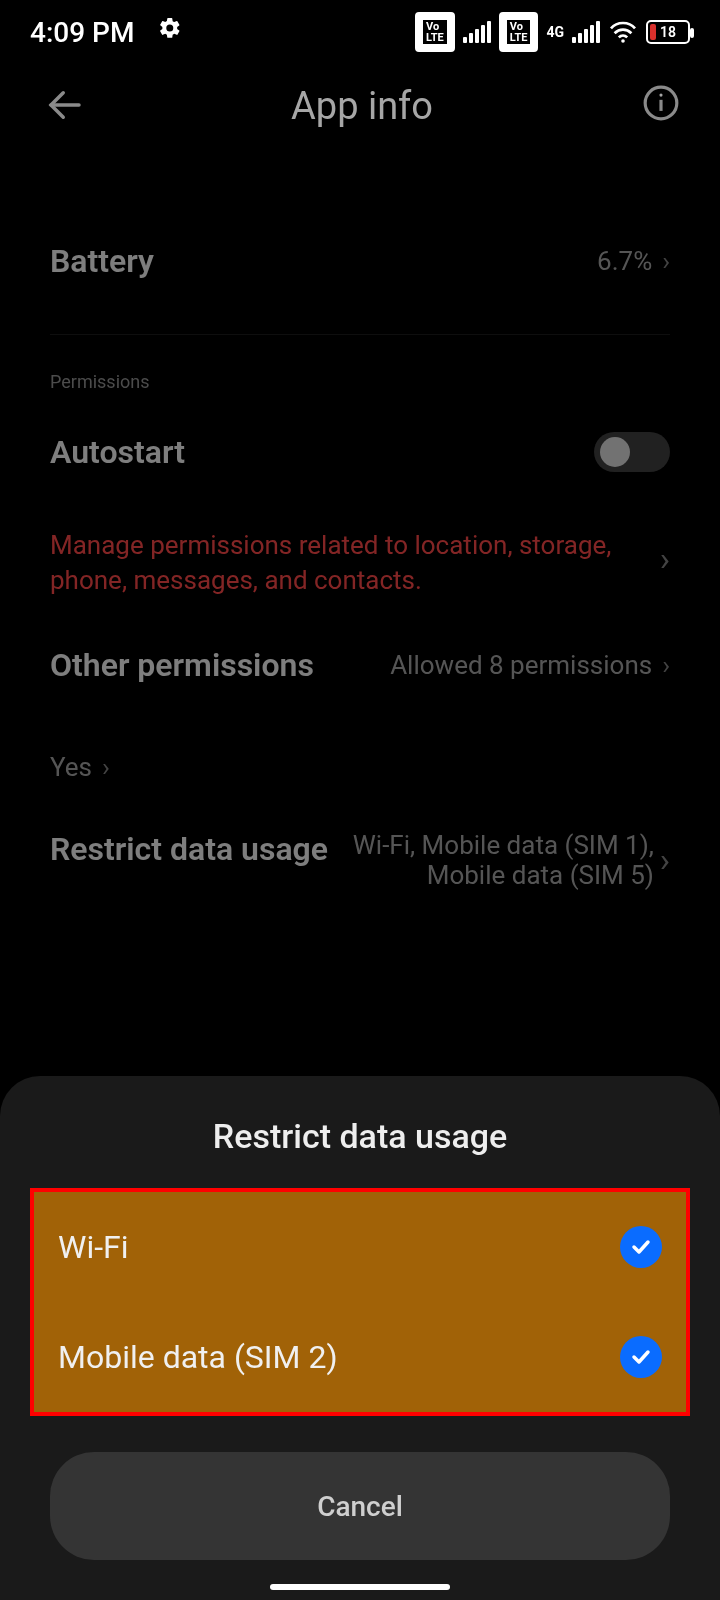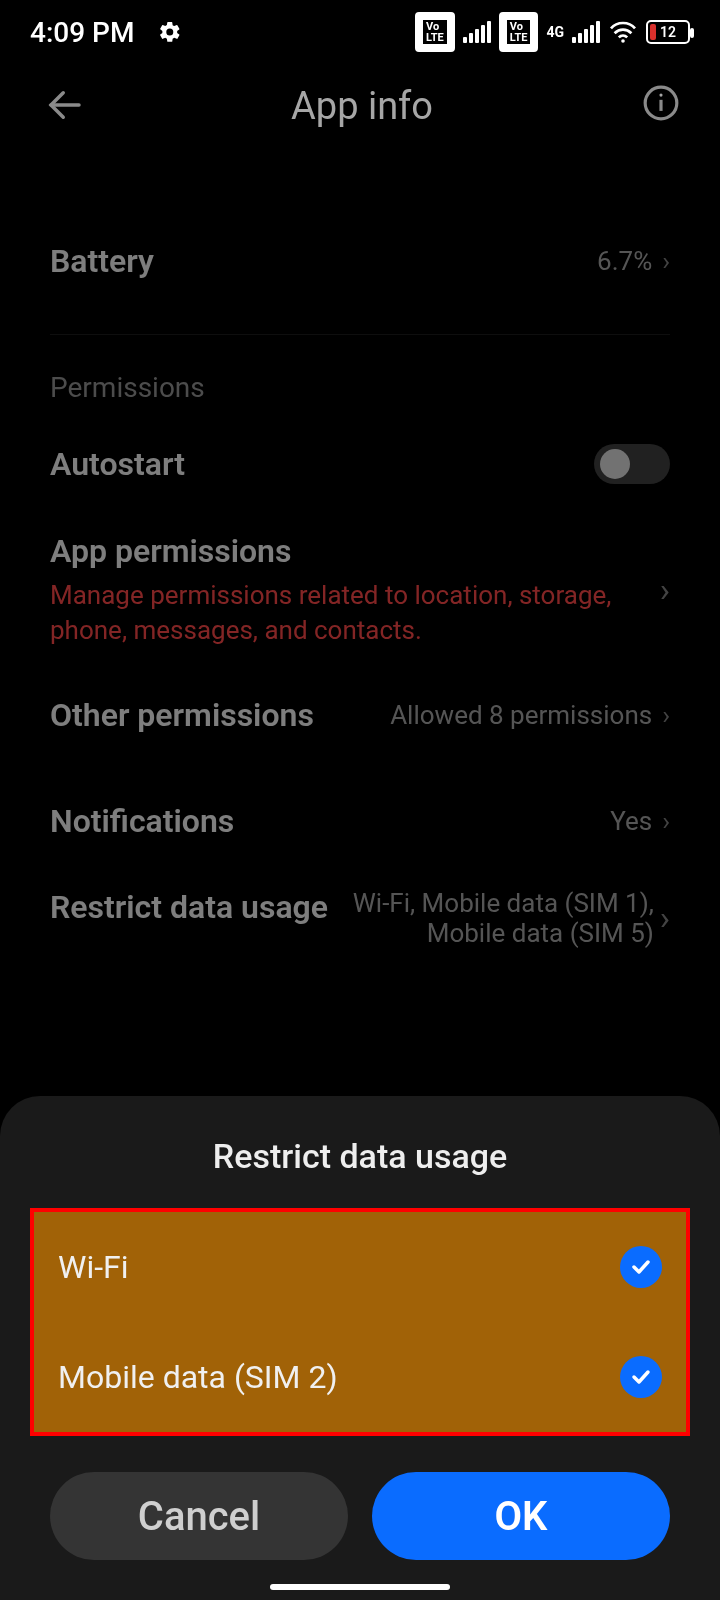--- a/index.html
+++ b/index.html
@@ -1,21 +1,21 @@
 <!DOCTYPE html>
 <html><head>
 <meta charset="utf-8">
 <style>
   * { box-sizing: border-box; margin: 0; padding: 0; }
   html, body { width: 720px; height: 1600px; background: #000; color: #fff; font-family: -apple-system, Roboto, "Segoe UI", sans-serif; overflow: hidden; }
   .screen { width: 720px; height: 1600px; position: relative; background: #000; }
 
   
   .status-bar { display: flex; justify-content: space-between; align-items: center; padding: 12px 30px 10px 30px; font-size: 28px; font-weight: 500; }
-  .status-left { display: flex; align-items: center; gap: 24px; }
+  .status-left { display: flex; gap: 24px; }
   .status-right { display: flex; align-items: center; gap: 8px; }
   .gear-icon svg { display:block; }
   .lte-box { font-size: 11px; font-weight: 700; border: 8px solid #ffffff; border-radius: 4px; padding: 1px 3px; line-height: 1; }
   .signal-bars { display: flex; align-items: flex-end; gap: 2px; height: 22px; }
   .signal-bars span { width: 4px; background: #fff; border-radius: 1px; }
   .signal-bars span:nth-child(1){height:6px;} .signal-bars span:nth-child(2){height:10px;}
   .signal-bars span:nth-child(3){height:14px;} .signal-bars span:nth-child(4){height:18px;}
   .signal-bars span:nth-child(5){height:22px;}
   .net-4g { font-size: 14px; font-weight: 700; line-height:1; }
   .wifi-icon, .batt-icon { display:flex; align-items:center; }
@@ -32,37 +32,37 @@
   .dim svg { stroke:#8a8a8a; }
 
   
   .content { padding: 60px 50px 0 50px; opacity: .55; }
   .row { display:flex; align-items:center; justify-content:space-between; padding: 24px 0; }
   .row .label { font-size: 32px; font-weight: 600; color: #e6e6e6; }
   .row .value { font-size: 26px; color: #9c9c9c; display:flex; align-items:center; gap:10px; }
   .row .desc { font-size: 26px; color: #ef4444; margin-top:8px; line-height:1.35; }
   .chev { color:#7a7a7a; }
   .divider { border-top:1px solid #1a1a1a; margin: 30px 0 20px 0; }
-  .section-header { font-size:28px; color:#8a8a8a; padding: 16px 0; }
+  .section-header { font-size:18px; color:#8a8a8a; padding: 16px 0; }
   .toggle { width:76px; height:40px; background:#3c3c3c; border-radius:20px; position:relative; }
   .toggle .knob { width:30px; height:30px; background:#d0d0d0; border-radius:50%; position:absolute; top:5px; left:6px; }
   .item-col { display:flex; flex-direction:column; flex:1; padding-right:20px;}
   .row.multiline { align-items:flex-start; }
   .row.multiline .value { text-align:right; max-width: 320px; }
 
   
   .sheet { position:absolute; left:0; right:0; bottom:0; background:#1a1a1a; border-top-left-radius:40px; border-top-right-radius:40px; padding-bottom: 30px;}
   .sheet-title { text-align:center; font-size:34px; font-weight:500; padding: 40px 0 32px 0; color:#eee;}
   .option-list { background:#a16207; border-radius: 0; border: 4px solid #ff0000; margin: 0 30px; }
   .option { display:flex; align-items:center; justify-content:space-between; padding: 34px 24px; }
   .option .olabel { font-size:32px; color:#f0f0f0; }
   .check { width:42px; height:42px; background:#0a6cff; border-radius:50%; display:flex; align-items:center; justify-content:center;}
   .check svg { display:block; }
   .buttons { display:flex; gap:24px; padding: 36px 50px 10px 50px; }
-  .btn { flex:1; height:88px; border-radius:44px; display:flex; align-items:center; justify-content:center; font-size:40px; font-weight:500; }
+  .btn { flex:1; height:108px; border-radius:44px; display:flex; align-items:center; justify-content:center; font-size:28px; font-weight:500; }
   .btn.cancel { background:#343434; color:#cfcfcf; }
   .btn.ok { background:#0a6cff; color:#fff; font-weight:600; }
 
   .nav-indicator { position:absolute; bottom:10px; left:50%; transform:translateX(-50%); width:180px; height:6px; background:#fff; border-radius:3px; }
 </style>
 </head>
 <body>
 
 <div class="screen">
 
@@ -99,21 +99,21 @@
         <svg width="30" height="24" viewBox="0 0 24 20" fill="none" stroke="#fff" stroke-width="2.2">
             <path d="M2 7 C 7 1, 17 1, 22 7"></path>
             <path d="M5 11 C 9 7, 15 7, 19 11"></path>
             <path d="M8.5 14.5 C 10.5 12.5, 13.5 12.5, 15.5 14.5"></path>
             <circle cx="12" cy="17.5" r="1.5" fill="#fff" stroke="none"></circle>
           </svg>
       </span>
       <span class="batt-icon">
         <span class="battery">
             <span class="fill"></span>
-            <span class="pct">12</span>
+            <span class="pct">18</span>
           </span>
       </span>
     </div>
   </div>
 
   <div class="header dim">
     <span class="back">
       <svg width="42" height="42" viewBox="0 0 24 24" fill="none" stroke="#a6a6a6" stroke-width="2" stroke-linecap="round">
           <line x1="20" y1="12" x2="4" y2="12"></line>
           <polyline points="11 5 4 12 11 19"></polyline>
@@ -145,36 +145,34 @@
 
     <div class="row">
       <span class="label">Autostart</span>
       <span class="toggle">
           <span class="knob"></span>
         </span>
     </div>
 
     <div class="row multiline">
       <div class="item-col">
-        <span class="label">App permissions</span>
         <span class="desc">Manage permissions related to location, storage, phone, messages, and contacts.</span>
       </div>
       <span class="chev" style="font-size:34px;align-self:center;">›</span>
     </div>
 
     <div class="row">
       <span class="label">Other permissions</span>
       <span class="value">
         <span>Allowed 8 permissions</span>
         <span class="chev">›</span>
       </span>
     </div>
 
     <div class="row" style="margin-top:20px;">
-      <span class="label">Notifications</span>
       <span class="value">
         <span>Yes</span>
         <span class="chev">›</span>
       </span>
     </div>
 
     <div class="row multiline">
       <span class="label">Restrict data usage</span>
       <span class="value" style="flex-direction:column;align-items:flex-end;">
         <span>Wi-Fi, Mobile data (SIM 1), Mobile data (SIM 5)</span>
@@ -201,18 +199,17 @@
         <span class="check">
           <svg width="24" height="24" viewBox="0 0 24 24" fill="none" stroke="#fff" stroke-width="3.5" stroke-linecap="round" stroke-linejoin="round">
               <polyline points="5 12 10 17 19 7"></polyline>
             </svg>
         </span>
       </div>
     </div>
 
     <div class="buttons">
       <div class="btn cancel">Cancel</div>
-      <div class="btn ok">OK</div>
     </div>
   </div>
 
   <div class="nav-indicator"></div>
 </div>
 
 </body></html>

